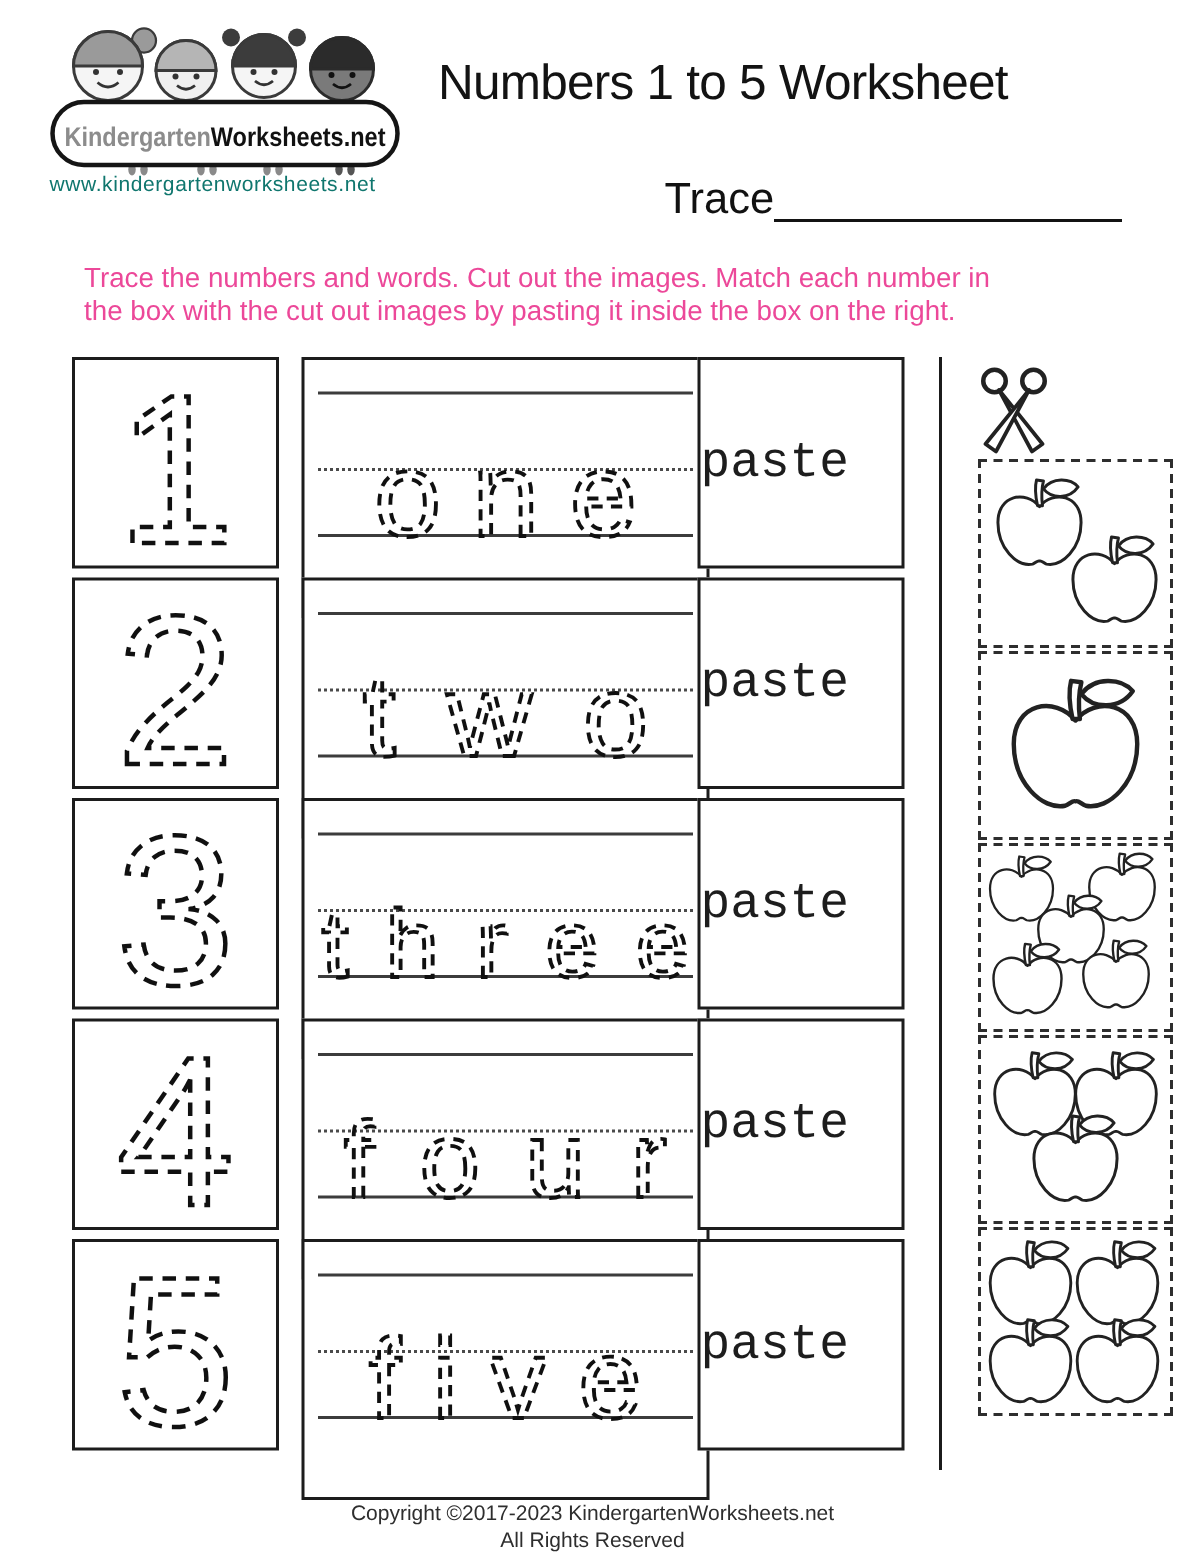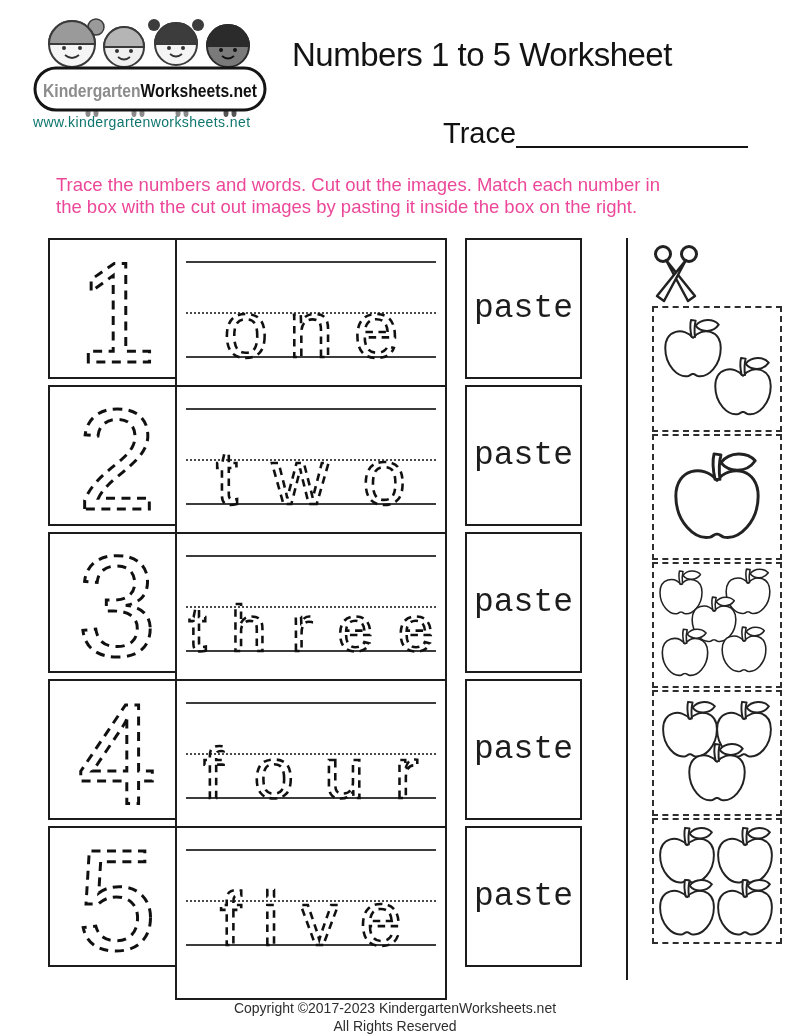--- a/index.html
+++ b/index.html
@@ -7,22 +7,22 @@
         font-family:"Liberation Sans",sans-serif;color:#141414;}
   .abs{position:absolute;}
   .page-title{left:292px;top:36px;font-size:33px;letter-spacing:-0.5px;color:#131313;}
   .logo-svg{left:30px;top:10px;}
   .logo-url{left:33px;top:114px;font-size:14px;color:#0f766e;letter-spacing:.4px;}
   .name-label{left:443px;top:117px;font-size:29px;color:#111;}
   .name-underline{left:516px;top:146px;width:232px;height:0;border-bottom:2.5px solid #131313;}
   .instructions{left:56px;top:174px;width:700px;font-size:18.5px;line-height:21.5px;color:#ec4899;}
   .cell{position:absolute;border:2px solid #1c1c1c;background:#fff;box-sizing:border-box;}
   .num-cell{left:48px;width:138px;height:141px;}
-  .word-cell{left:175px;width:272px;height:174px;}
-  .paste-cell{left:465px;width:117px;height:141px;display:flex;align-items:center;justify-content:center;}
+  .word-cell{left:201px;width:272px;height:174px;}
+  .paste-cell{left:465px;width:138px;height:141px;display:flex;align-items:center;justify-content:flex-start;}
   .paste-label{font-family:"Liberation Mono","DejaVu Sans Mono",monospace;font-size:33px;color:#1d1d1d;}
   .gl{position:absolute;left:9px;right:9px;height:0;}
   .gl-top{top:21px;border-top:2px solid #3c3c3c;}
   .gl-mid{top:72px;border-top:2px dotted #4a4a4a;}
   .gl-bot{top:116px;border-top:2px solid #3c3c3c;}
   .trace-num-text{font-family:"Liberation Sans",sans-serif;font-size:142px;
       fill:none;stroke:#101010;stroke-width:3;stroke-dasharray:9 6.5;}
   .trace-word-text{font-family:"Liberation Sans",sans-serif;
       fill:none;stroke:#101010;stroke-width:2.6;stroke-dasharray:7.5 5.5;}
   .divider{left:626px;top:238px;width:2px;height:742px;background:#1b1b1b;}

